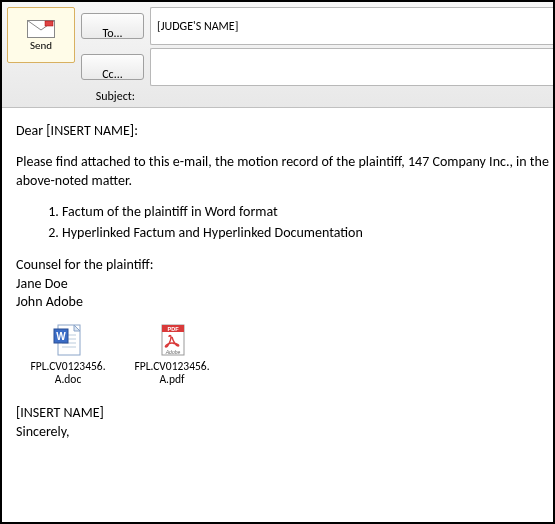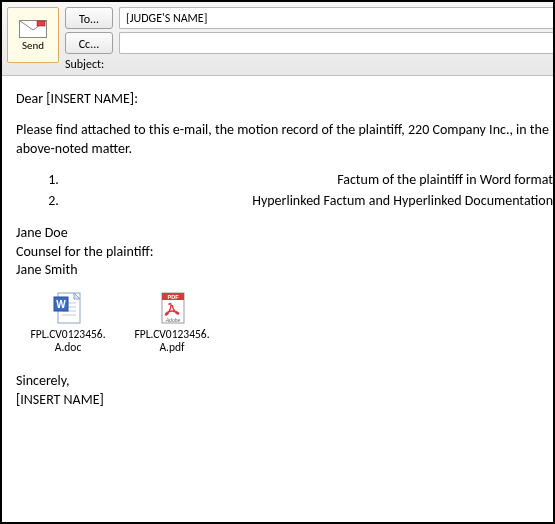--- a/index.html
+++ b/index.html
@@ -14,21 +14,21 @@
     border: 2px solid #000;
   }
   .header {
     background: linear-gradient(#f7f7f7, #e8e8e8);
     border-bottom: 1px solid #c0c0c0;
     display: flex;
     align-items: stretch;
     padding: 3px 0 0 3px;
   }
   .send-box {
-    width: 52px;
+    width: 68px;
     height: 56px;
     border: 1px solid #d8b060;
     background: #fffce8;
     margin: 2px 6px 4px 2px;
     display: flex;
     flex-direction: column;
     align-items: center;
     justify-content: center;
     border-radius: 2px;
     cursor: pointer;
@@ -49,59 +49,58 @@
     flex-direction: column;
     gap: 3px;
     padding: 2px 0 4px 0;
   }
   .field-row {
     display: flex;
     align-items: center;
     gap: 6px;
   }
   .addr-btn {
-    width: 48px;
+    width: 63px;
     height: 22px;
     font-size: 12px;
     font-family: inherit;
     background: linear-gradient(#fdfdfd, #eaeaea);
     border: 1px solid #a0a0a0;
     border-radius: 3px;
     cursor: pointer;
     text-align: center;
-    padding: 4px;
+    padding: 12px;
   }
   .subj-label {
     width: 56px;
     font-size: 12px;
-    text-align: left;
+    text-align: right;
     padding-right: 2px;
   }
   .field-input {
     flex: 1;
     height: 22px;
     border: 1px solid #b8b8b8;
     background: #fff;
     font-size: 12px;
     font-family: inherit;
-    padding: 0 6px;
+    padding: 18px 6px;
     border-right: none;
     border-top-left-radius: 2px;
     border-bottom-left-radius: 2px;
   }
   .body-area {
     padding: 14px 0 10px 14px;
     font-size: 14px;
     line-height: 1.35;
   }
   .body-area p { margin: 0 0 12px 0; }
   .body-area ol {
     margin: 0 0 14px 0;
     padding-left: 46px;
-    text-align: right;
   }
   .body-area ol li { margin-bottom: 2px; }
   .counsel { margin: 0 0 12px 0; }
   .counsel div { line-height: 1.3; }
   .attachments {
     display: flex;
     gap: 16px;
     margin: 0 0 18px 8px;
   }
   .att {
@@ -135,29 +134,29 @@
       <input class="field-input" type="text" value="" style="">
     </div>
     <div class="field-row">
       <div class="subj-label">Subject:</div>
     </div>
   </div>
 </div>
 
 <div class="body-area">
   <p>Dear [INSERT NAME]:</p>
-  <p>Please find attached to this e-mail, the motion record of the plaintiff, 220 Company Inc., in the above-noted matter.</p>
+  <p>Please find attached to this e-mail, the motion record of the plaintiff, 147 Company Inc., in the above-noted matter.</p>
   <ol>
     <li>Factum of the plaintiff in Word format</li>
     <li>Hyperlinked Factum and Hyperlinked Documentation</li>
   </ol>
   <div class="counsel">
+    <div>Counsel for the plaintiff:</div>
     <div>Jane Doe</div>
-    <div>Counsel for the plaintiff:</div>
-    <div>Jane Smith</div>
+    <div>John Adobe</div>
   </div>
 
   <div class="attachments">
     <div class="att">
       <svg width="32" height="34" viewBox="0 0 32 34">
         <rect x="6" y="2" width="22" height="30" fill="#fff" stroke="#8aa4c8"></rect>
         <polygon points="22,2 28,8 22,8" fill="#dbe6f4" stroke="#8aa4c8"></polygon>
         <line x1="10" y1="12" x2="24" y2="12" stroke="#bcd" stroke-width="1"></line>
         <line x1="10" y1="16" x2="24" y2="16" stroke="#bcd" stroke-width="1"></line>
         <line x1="10" y1="20" x2="24" y2="20" stroke="#bcd" stroke-width="1"></line>
@@ -176,16 +175,16 @@
         <text x="17" y="8" font-size="5.5" font-weight="bold" fill="#fff" text-anchor="middle" font-family="Arial">PDF</text>
         <path d="M 13 14 C 13 12 15 12 15 14 C 15 17 12 24 10 24 C 8 24 11 20 16 20 C 22 20 24 23 22 23 C 20 23 17 18 16 14" fill="none" stroke="#d93a3a" stroke-width="1.4"></path>
         <text x="17" y="31" font-size="5" fill="#666" text-anchor="middle" font-family="Arial" font-style="italic">Adobe</text>
       </svg>
       <div>FPL.CV0123456.</div>
       <div>A.pdf</div>
     </div>
   </div>
 
   <div class="sig">
+    <div>[INSERT NAME]</div>
     <div>Sincerely,</div>
-    <div>[INSERT NAME]</div>
   </div>
 </div>
 
 </body></html>

